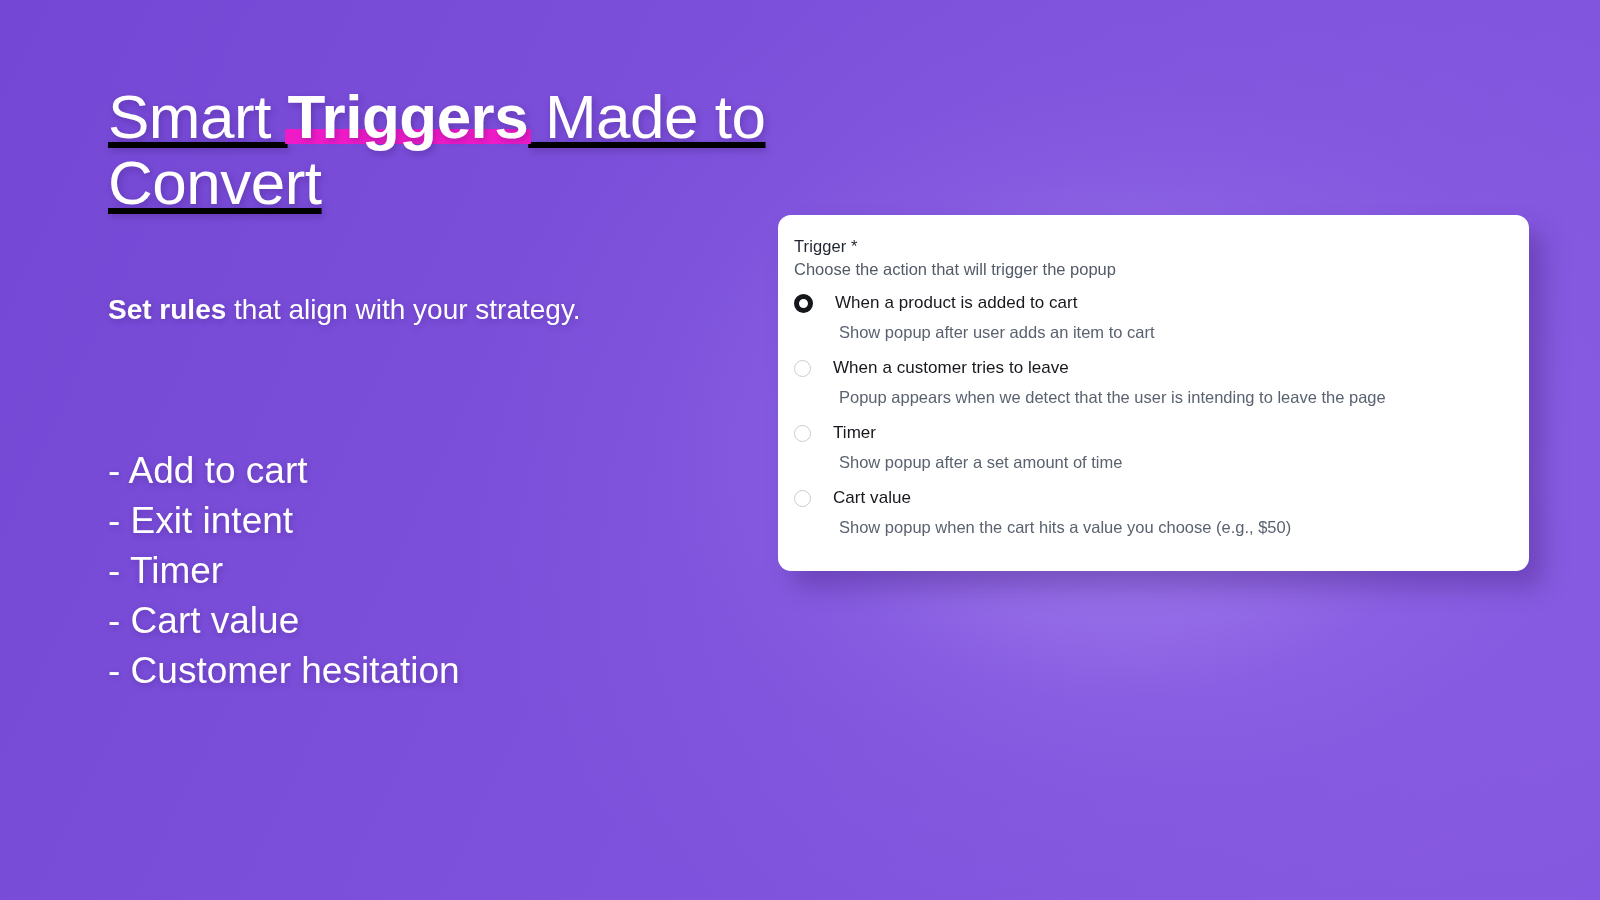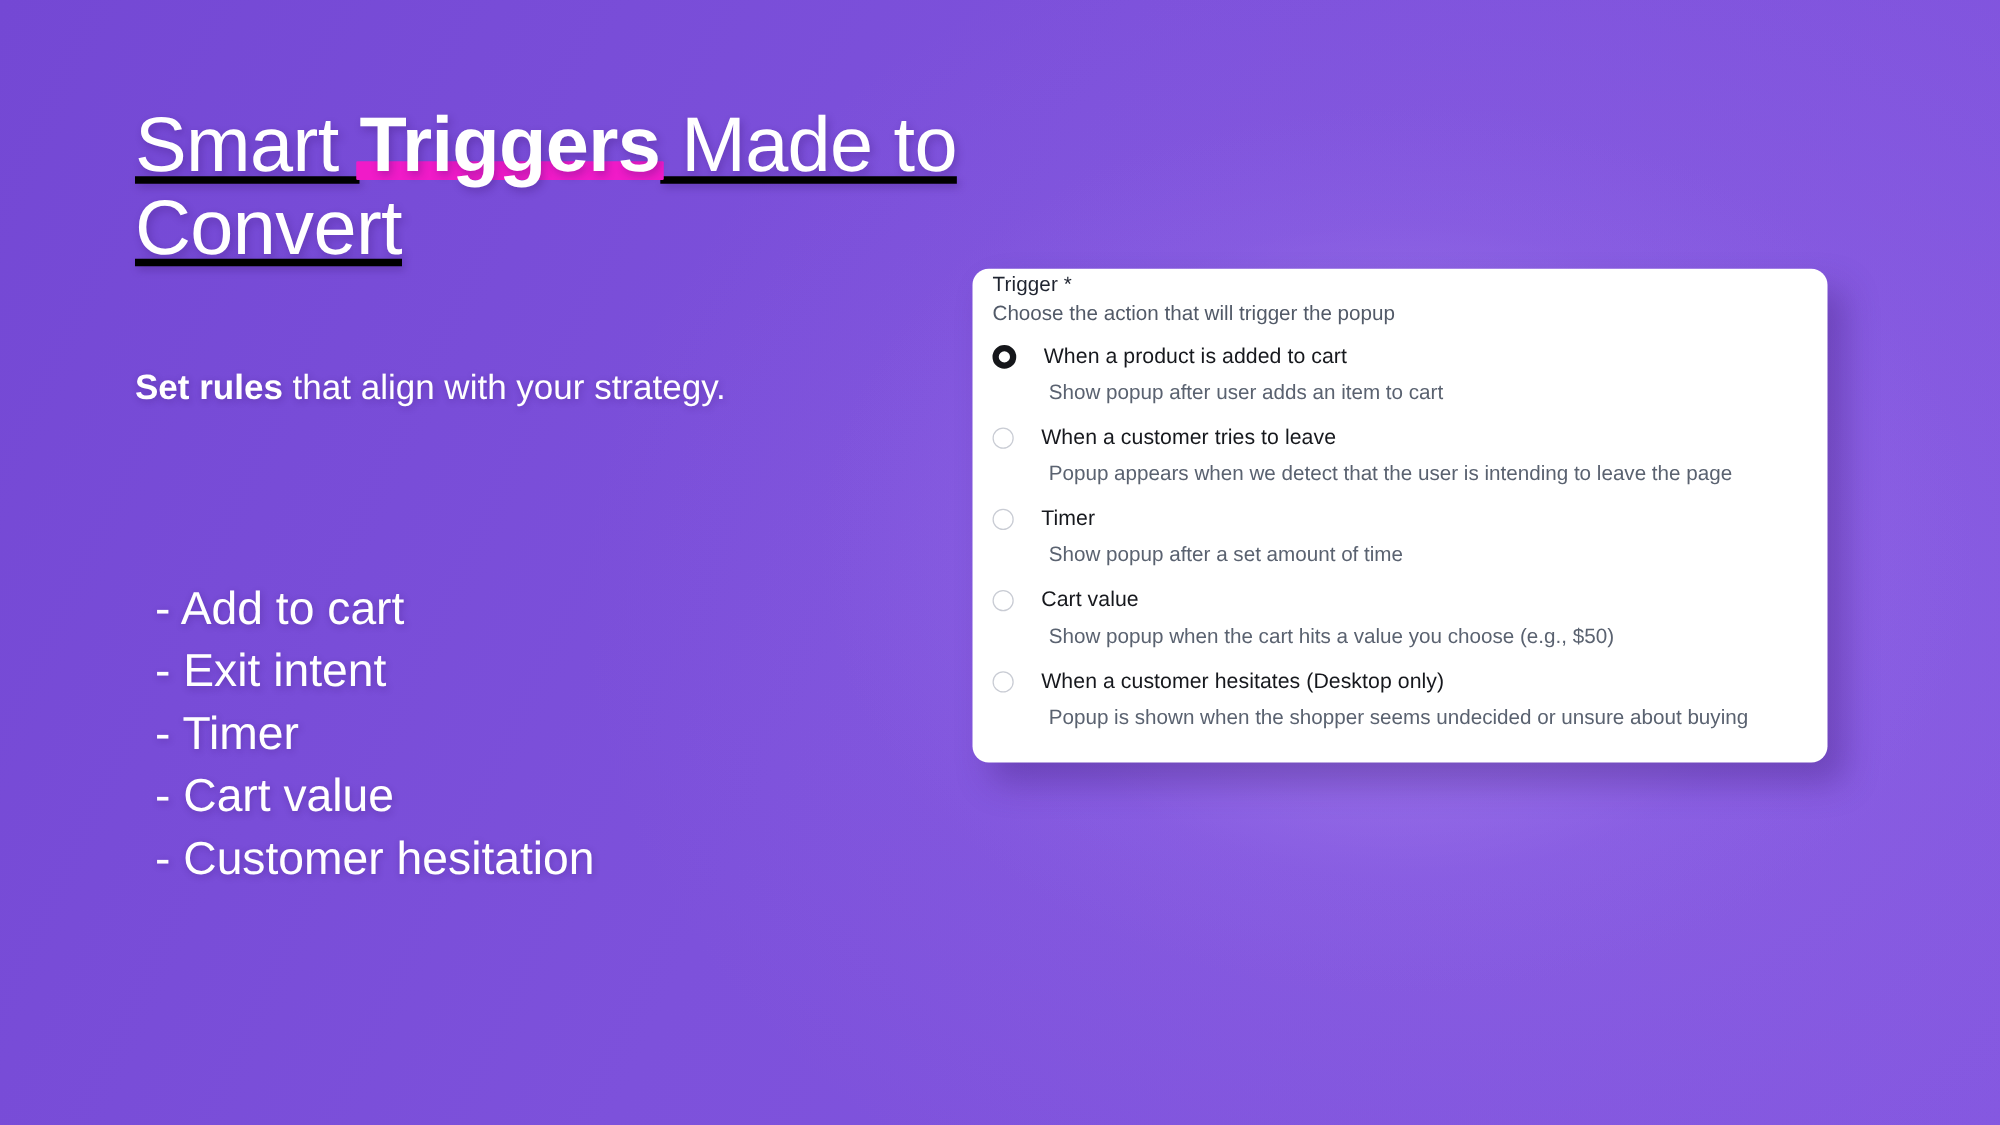--- a/index.html
+++ b/index.html
@@ -94,42 +94,42 @@
     font-weight: 400;
     text-shadow: 1px 2px 6px rgba(56,20,110,0.30);
   }
   .subhead b { font-weight: 700; }
 
   .bullets {
     position: absolute;
     top: 362px;
     left: 0;
     list-style: none;
-    margin: 16px;
+    margin: 0;
     padding: 0;
   }
   .bullets li {
     font-size: 37px;
     line-height: 50px;
     color: #ffffff;
     font-weight: 400;
     white-space: nowrap;
     text-shadow: 1px 2px 6px rgba(56,20,110,0.30);
   }
 
   
   .card {
     position: absolute;
     left: 778px;
     top: 215px;
-    width: 684px;
+    width: 751px;
     border-radius: 13px;
     background: #ffffff;
     box-shadow: 14px 16px 26px rgba(58,22,112,0.34);
-    padding: 0 0 22px 0;
+    padding: 18px 0 22px 0;
     box-sizing: border-box;
   }
   .card-inner { padding: 0 18px 0 16px; }
 
   .field-label {
     font-size: 16.5px;
     color: #1f2430;
     font-weight: 400;
     margin: 4px 0 4px 0;
     letter-spacing: 0.1px;
@@ -228,24 +228,17 @@
       </div>
 
       <div class="opt">
         <div class="opt-row">
           <span class="radio"></span>
           <span class="opt-title">Cart value</span>
         </div>
         <div class="opt-desc">Show popup when the cart hits a value you choose (e.g., $50)</div>
       </div>
 
-      <div class="opt">
-        <div class="opt-row">
-          <span class="radio"></span>
-          <span class="opt-title">When a customer hesitates (Desktop only)</span>
-        </div>
-        <div class="opt-desc" style="margin-bottom:0;">Popup is shown when the shopper seems undecided or unsure about buying</div>
-      </div>
 
     </div>
   </div>
 
 </div>
 
 </body></html>

